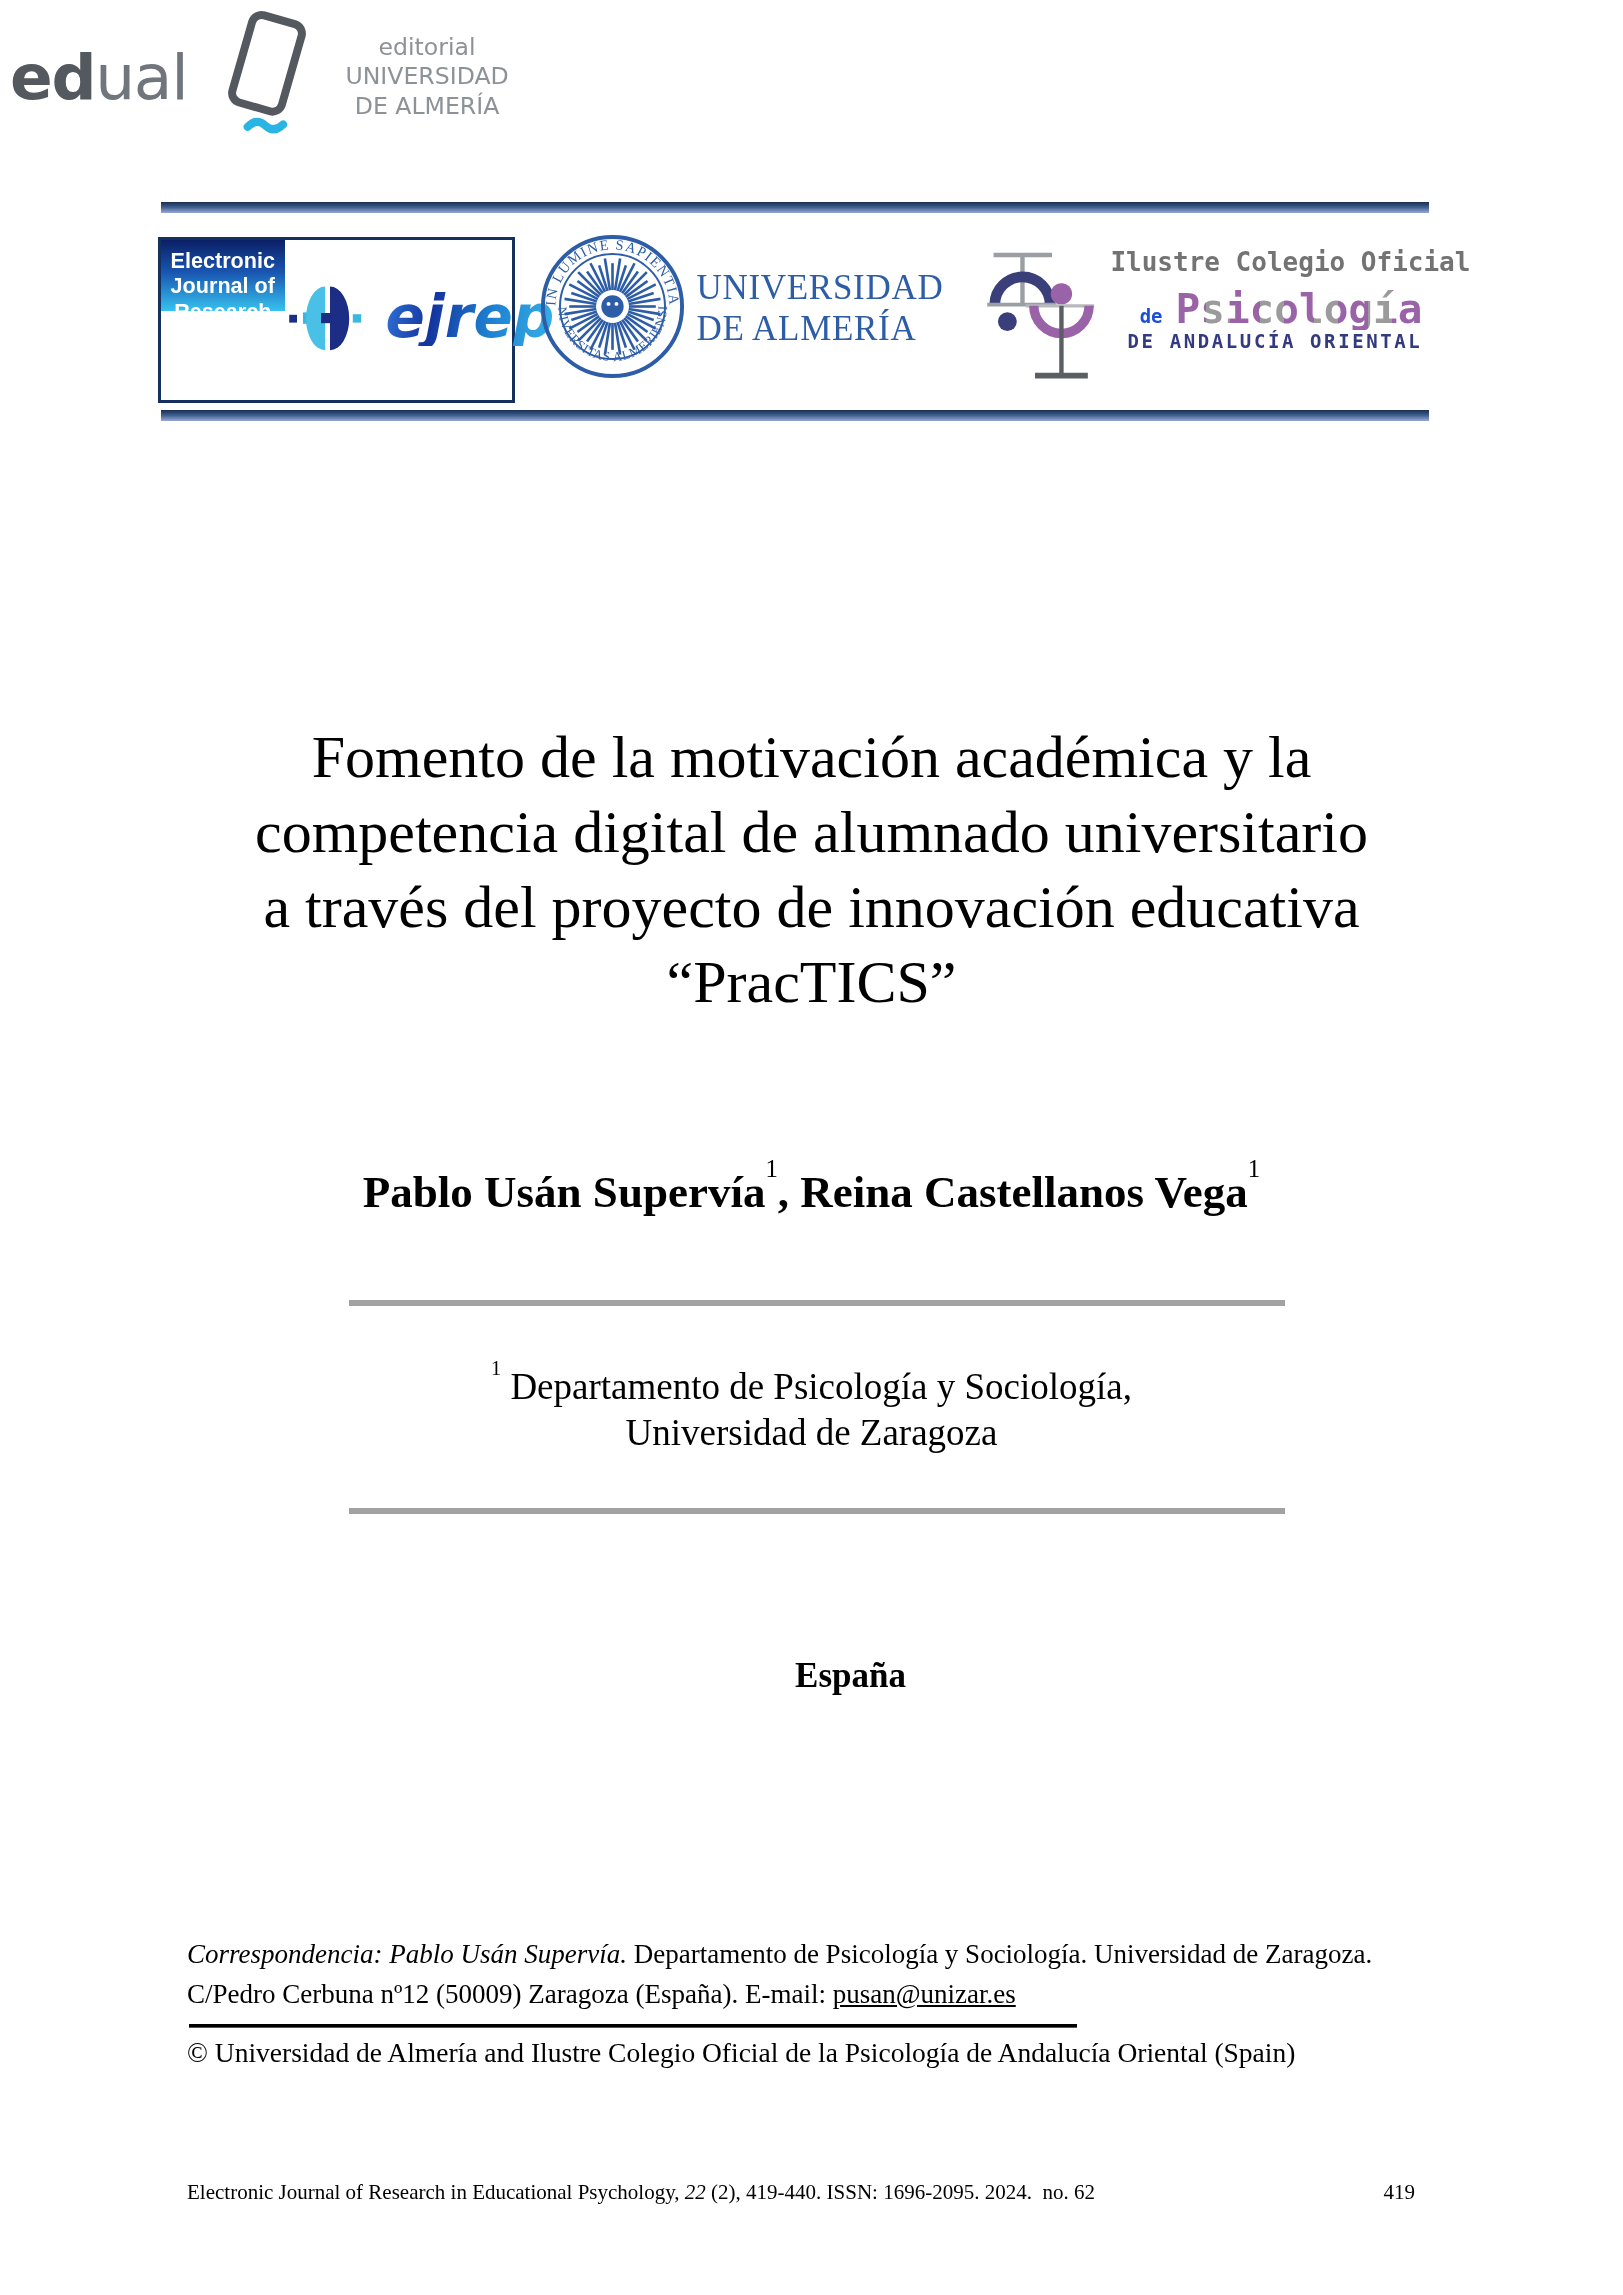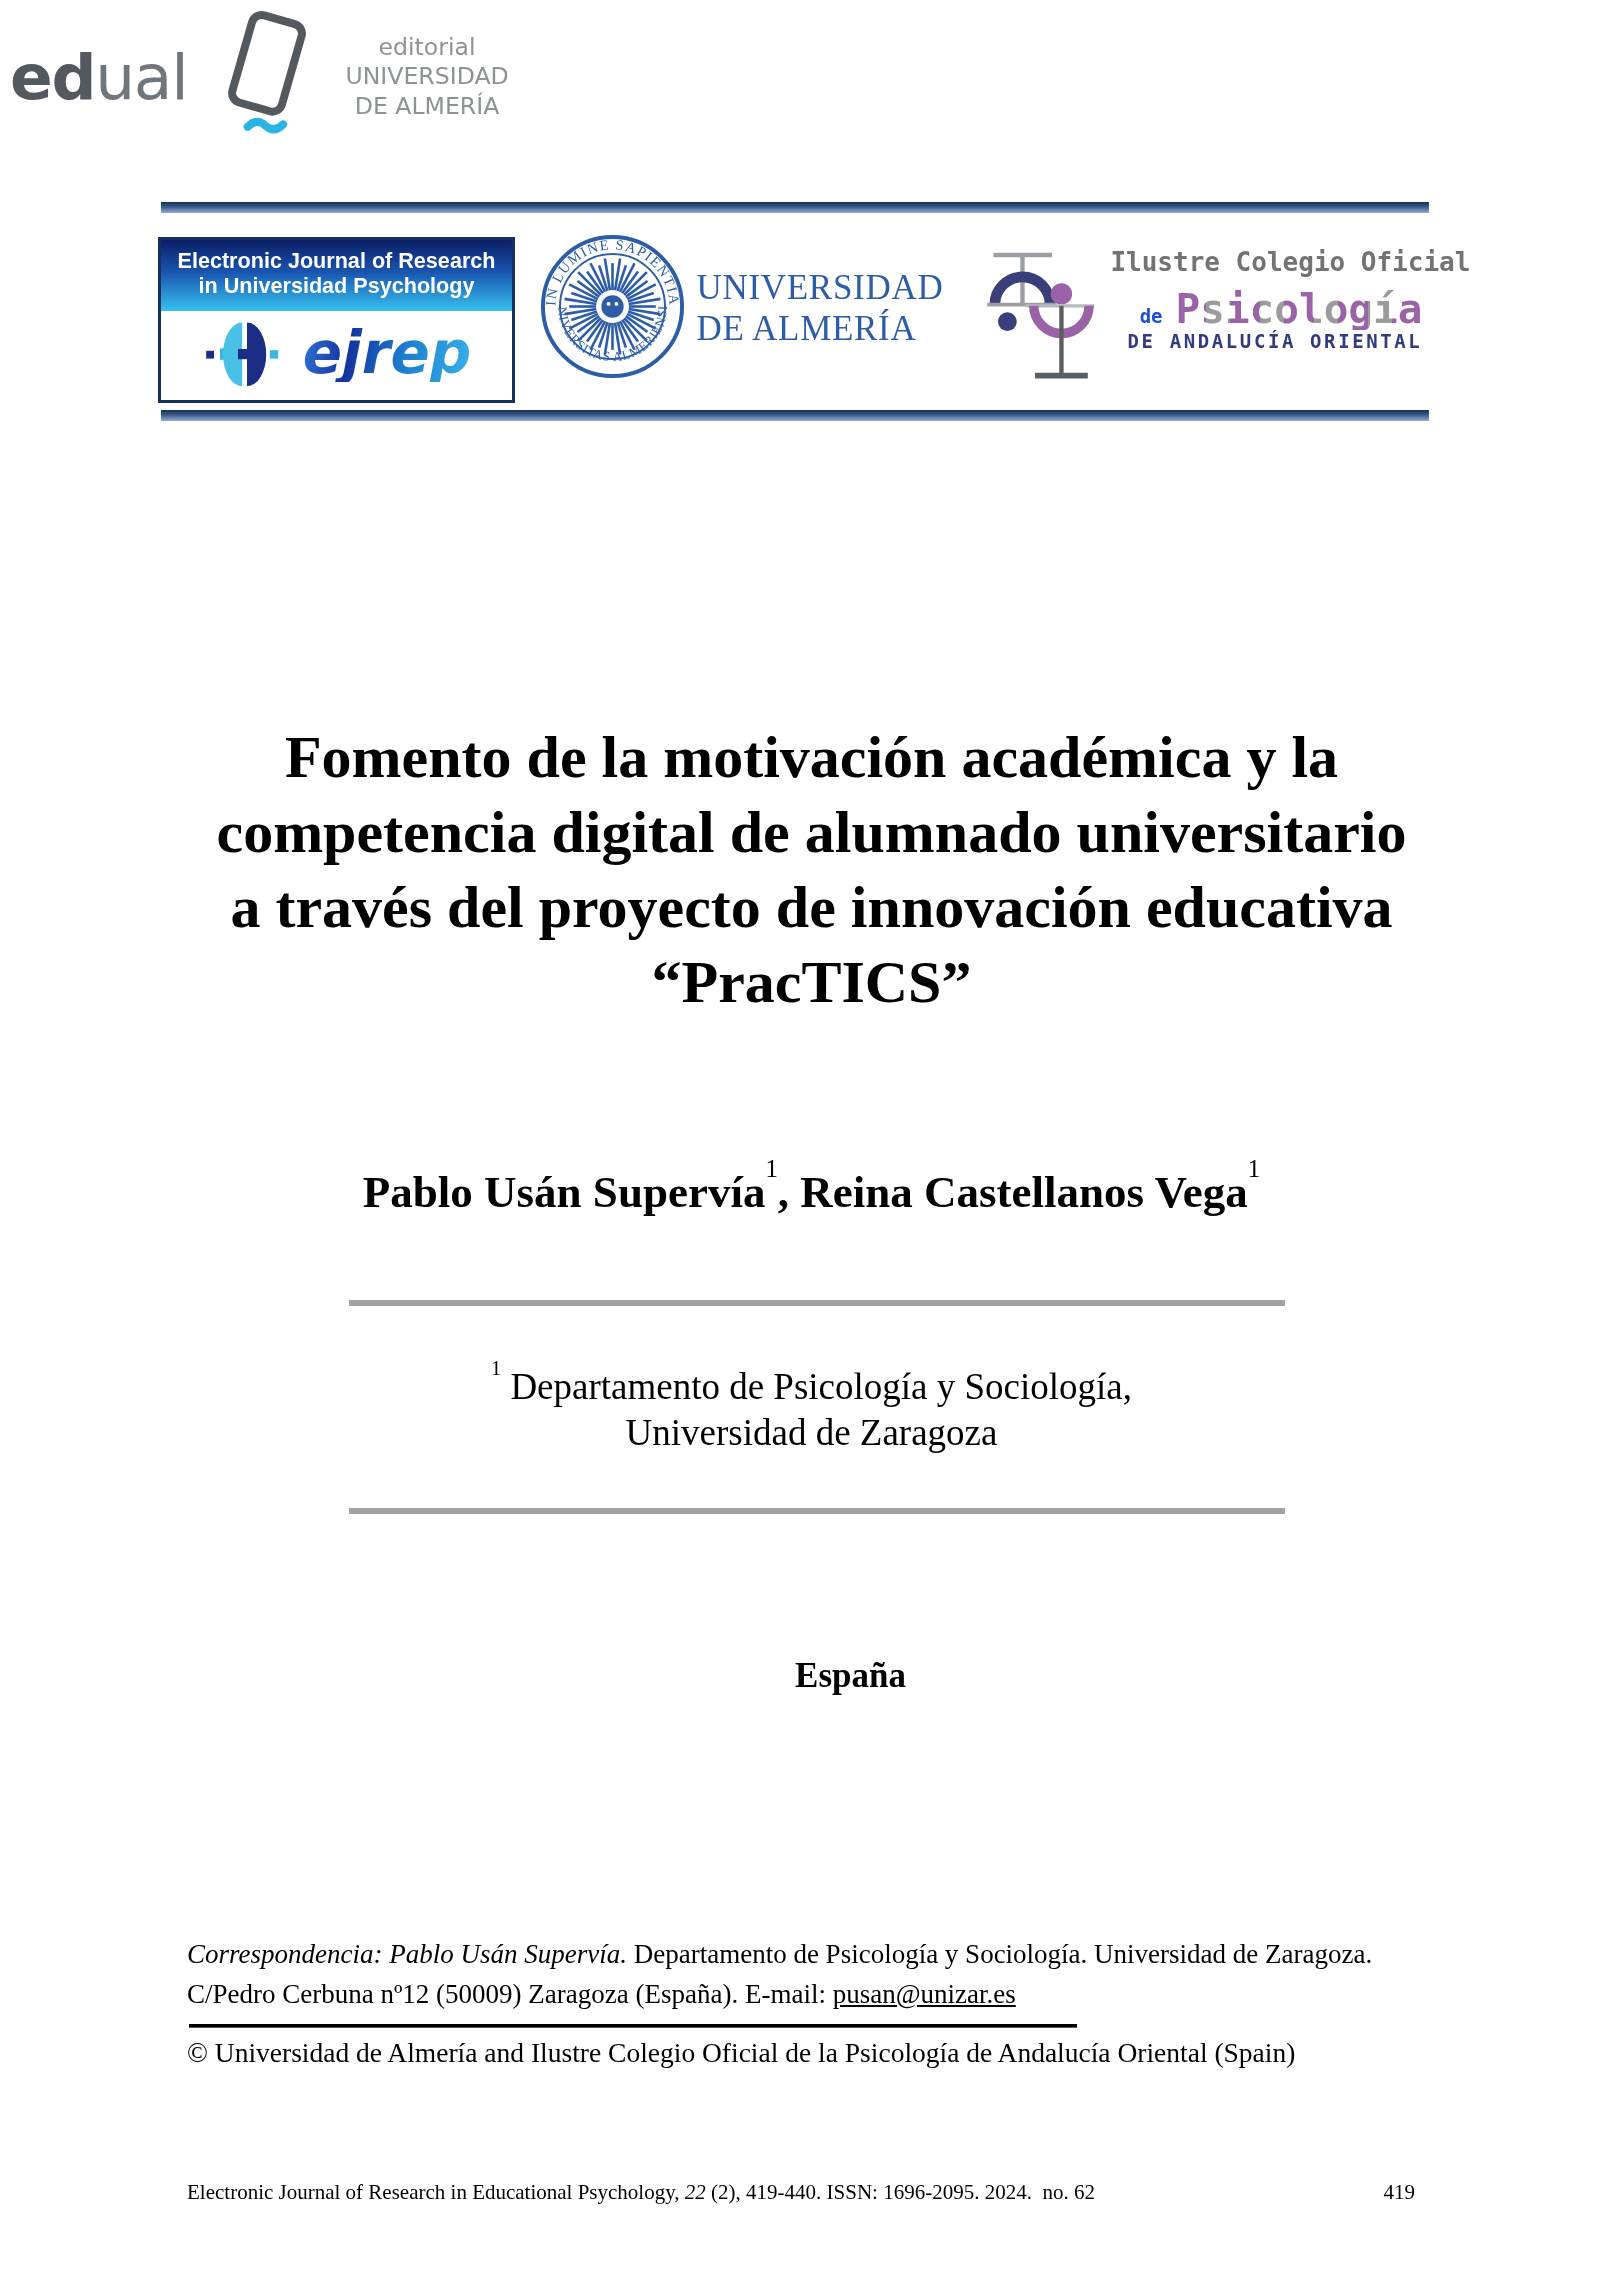--- a/index.html
+++ b/index.html
@@ -13,21 +13,21 @@
   .edual-word .bold{font-weight:700;color:#54595f;}
   .edual-word .light{font-weight:400;color:#70767c;}
   .pub-tagline{font-family:"DejaVu Sans", sans-serif;font-weight:400;color:#8d9297;
     font-size:23.6px;line-height:29.5px;letter-spacing:0;text-align:center;}
   
   .bar{position:absolute;left:161px;width:1268px;height:11px;
     background:linear-gradient(to bottom,#16304f 0%,#3c5a8c 45%,#96abd4 100%);}
   .bar-top{top:202px;}
   .bar-bottom{top:410px;}
   .ejrep-box{position:absolute;left:158px;top:237px;width:357px;height:166px;
-    border:3.3px solid #14305e;box-sizing:border-box;background:#fff;display:flex;flex-direction:column;}
+    border:3.3px solid #14305e;box-sizing:border-box;background:#fff;display:flex;}
   .ejrep-banner{height:71px;background:linear-gradient(to bottom,#0b1f66 0%,#1955b0 45%,#36c2ee 100%);
     color:#fff;font-family:"Liberation Sans", sans-serif;font-weight:700;text-align:center;
     font-size:21.6px;line-height:25.5px;padding-top:7.9px;box-sizing:border-box;}
   .ejrep-lower{flex:1;display:flex;align-items:center;justify-content:center;gap:17px;}
   .ejrep-word{font-family:"DejaVu Sans", sans-serif;font-style:italic;font-weight:800;
     font-size:58px;line-height:58px;color:#1d6ec9;transform:translateY(-2.6px);}
   @supports ((-webkit-background-clip: text) or (background-clip: text)){
     .ejrep-word{background:linear-gradient(100deg,#2f74d8 0%,#14339e 28%,#1d7ecf 60%,#37b2e8 100%);
       -webkit-background-clip:text;background-clip:text;color:transparent;}
   }
@@ -40,21 +40,21 @@
   .colegio-l2{margin-top:10.5px;display:flex;justify-content:flex-end;align-items:baseline;gap:13px;}
   .colegio-de{font-size:19px;font-weight:700;color:#1d4ed8;}
   .colegio-psy{font-size:41px;line-height:42px;font-weight:700;color:#9a63a8;white-space:nowrap;}
   @supports ((-webkit-background-clip: text) or (background-clip: text)){
     .colegio-psy{background:repeating-linear-gradient(90deg,#9a63a8 0 30px,#9b9b9b 30px 54px);
       -webkit-background-clip:text;background-clip:text;color:transparent;}
   }
   .colegio-l3{font-size:19px;font-weight:700;color:#333a80;letter-spacing:2.6px;margin-top:0;white-space:nowrap;}
   
   .title{position:absolute;left:0;top:720px;width:100%;text-align:center;
-    font-size:60px;line-height:75px;font-weight:700;}
+    font-size:60px;line-height:75px;font-weight:400;}
   .authors{position:absolute;left:0;top:1166px;width:100%;text-align:center;
     font-size:45px;font-weight:700;}
   sup.s{font-size:0.55em;position:relative;top:-0.55em;font-weight:400;}
   .authors sup.s{font-weight:400;}
   .rule{position:absolute;left:349px;width:936px;height:5.9px;background:#a2a2a2;}
   .rule-1{top:1300px;}
   .rule-2{top:1508px;}
   .affiliation{position:absolute;left:0;top:1356px;width:100%;text-align:center;
     font-size:37px;line-height:46px;}
   .country{position:absolute;left:0;top:1656px;width:100%;text-align:center;

